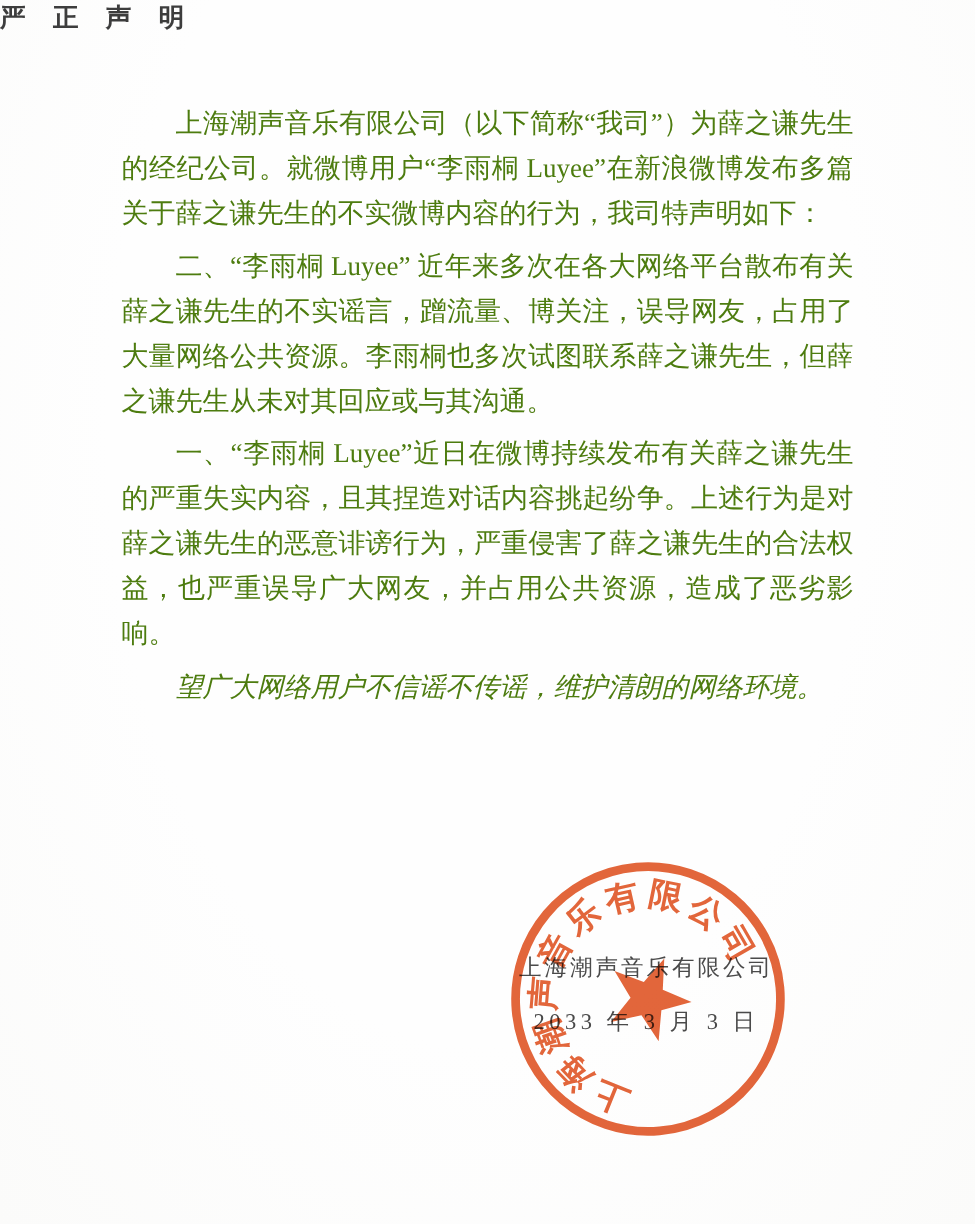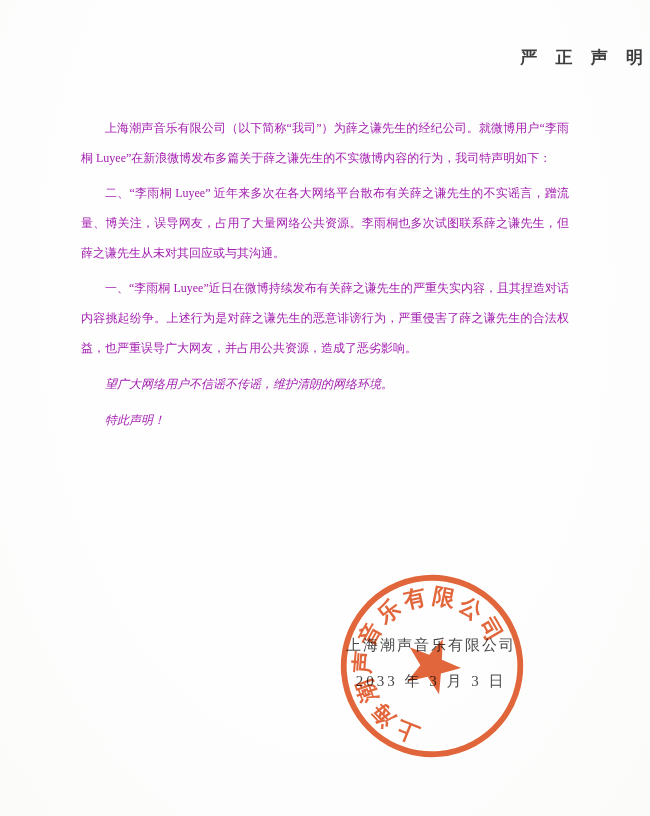--- a/index.html
+++ b/index.html
@@ -15,35 +15,33 @@
       radial-gradient(ellipse at 50% 35%, #fefefe 55%, #fbfbfa 100%);
     font-family: "Liberation Serif", "DejaVu Serif", serif;
     color: #474747;
   }
   .page {
     position: relative;
     width: 100%;
     height: 100%;
   }
   .title {
-    padding-top: 46px;
-    text-align: right;
+    text-align: left;
     font-size: 17px;
     font-weight: bold;
     letter-spacing: 7px;
     color: #3d3d3d;
-    margin-left: 28px;
   }
   .body-text {
     width: 488px;
     margin: 44px auto 0;
-    font-size: 12px;
+    font-size: 18px;
     line-height: 30px;
     text-align: justify;
-    color: #a21caf;
+    color: #4d7c0f;
   }
   .body-text p {
     margin: 0 0 5px 0;
     text-indent: 2em;
   }
   .body-text p.closing {
     margin-top: 6px;
     font-style: italic;
   }
   .signature {
@@ -90,21 +88,20 @@
 
 <div class="page">
 
   <div class="title">严 正 声 明</div>
 
   <div class="body-text">
     <p>上海潮声音乐有限公司（以下简称“我司”）为薛之谦先生的经纪公司。就微博用户“李雨桐 Luyee”在新浪微博发布多篇关于薛之谦先生的不实微博内容的行为，我司特声明如下：</p>
     <p>二、“李雨桐 Luyee” 近年来多次在各大网络平台散布有关薛之谦先生的不实谣言，蹭流量、博关注，误导网友，占用了大量网络公共资源。李雨桐也多次试图联系薛之谦先生，但薛之谦先生从未对其回应或与其沟通。</p>
     <p>一、“李雨桐 Luyee”近日在微博持续发布有关薛之谦先生的严重失实内容，且其捏造对话内容挑起纷争。上述行为是对薛之谦先生的恶意诽谤行为，严重侵害了薛之谦先生的合法权益，也严重误导广大网友，并占用公共资源，造成了恶劣影响。</p>
     <p class="closing">望广大网络用户不信谣不传谣，维护清朗的网络环境。</p>
-    <p class="closing">特此声明！</p>
   </div>
 
   <div class="signature">
     <div class="sig-company">上海潮声音乐有限公司</div>
     <div class="sig-date">2033 年 3 月 3 日</div>
   </div>
 
   <div class="seal">
     <svg viewBox="0 0 200 200" xmlns="http://www.w3.org/2000/svg">
       <defs>

